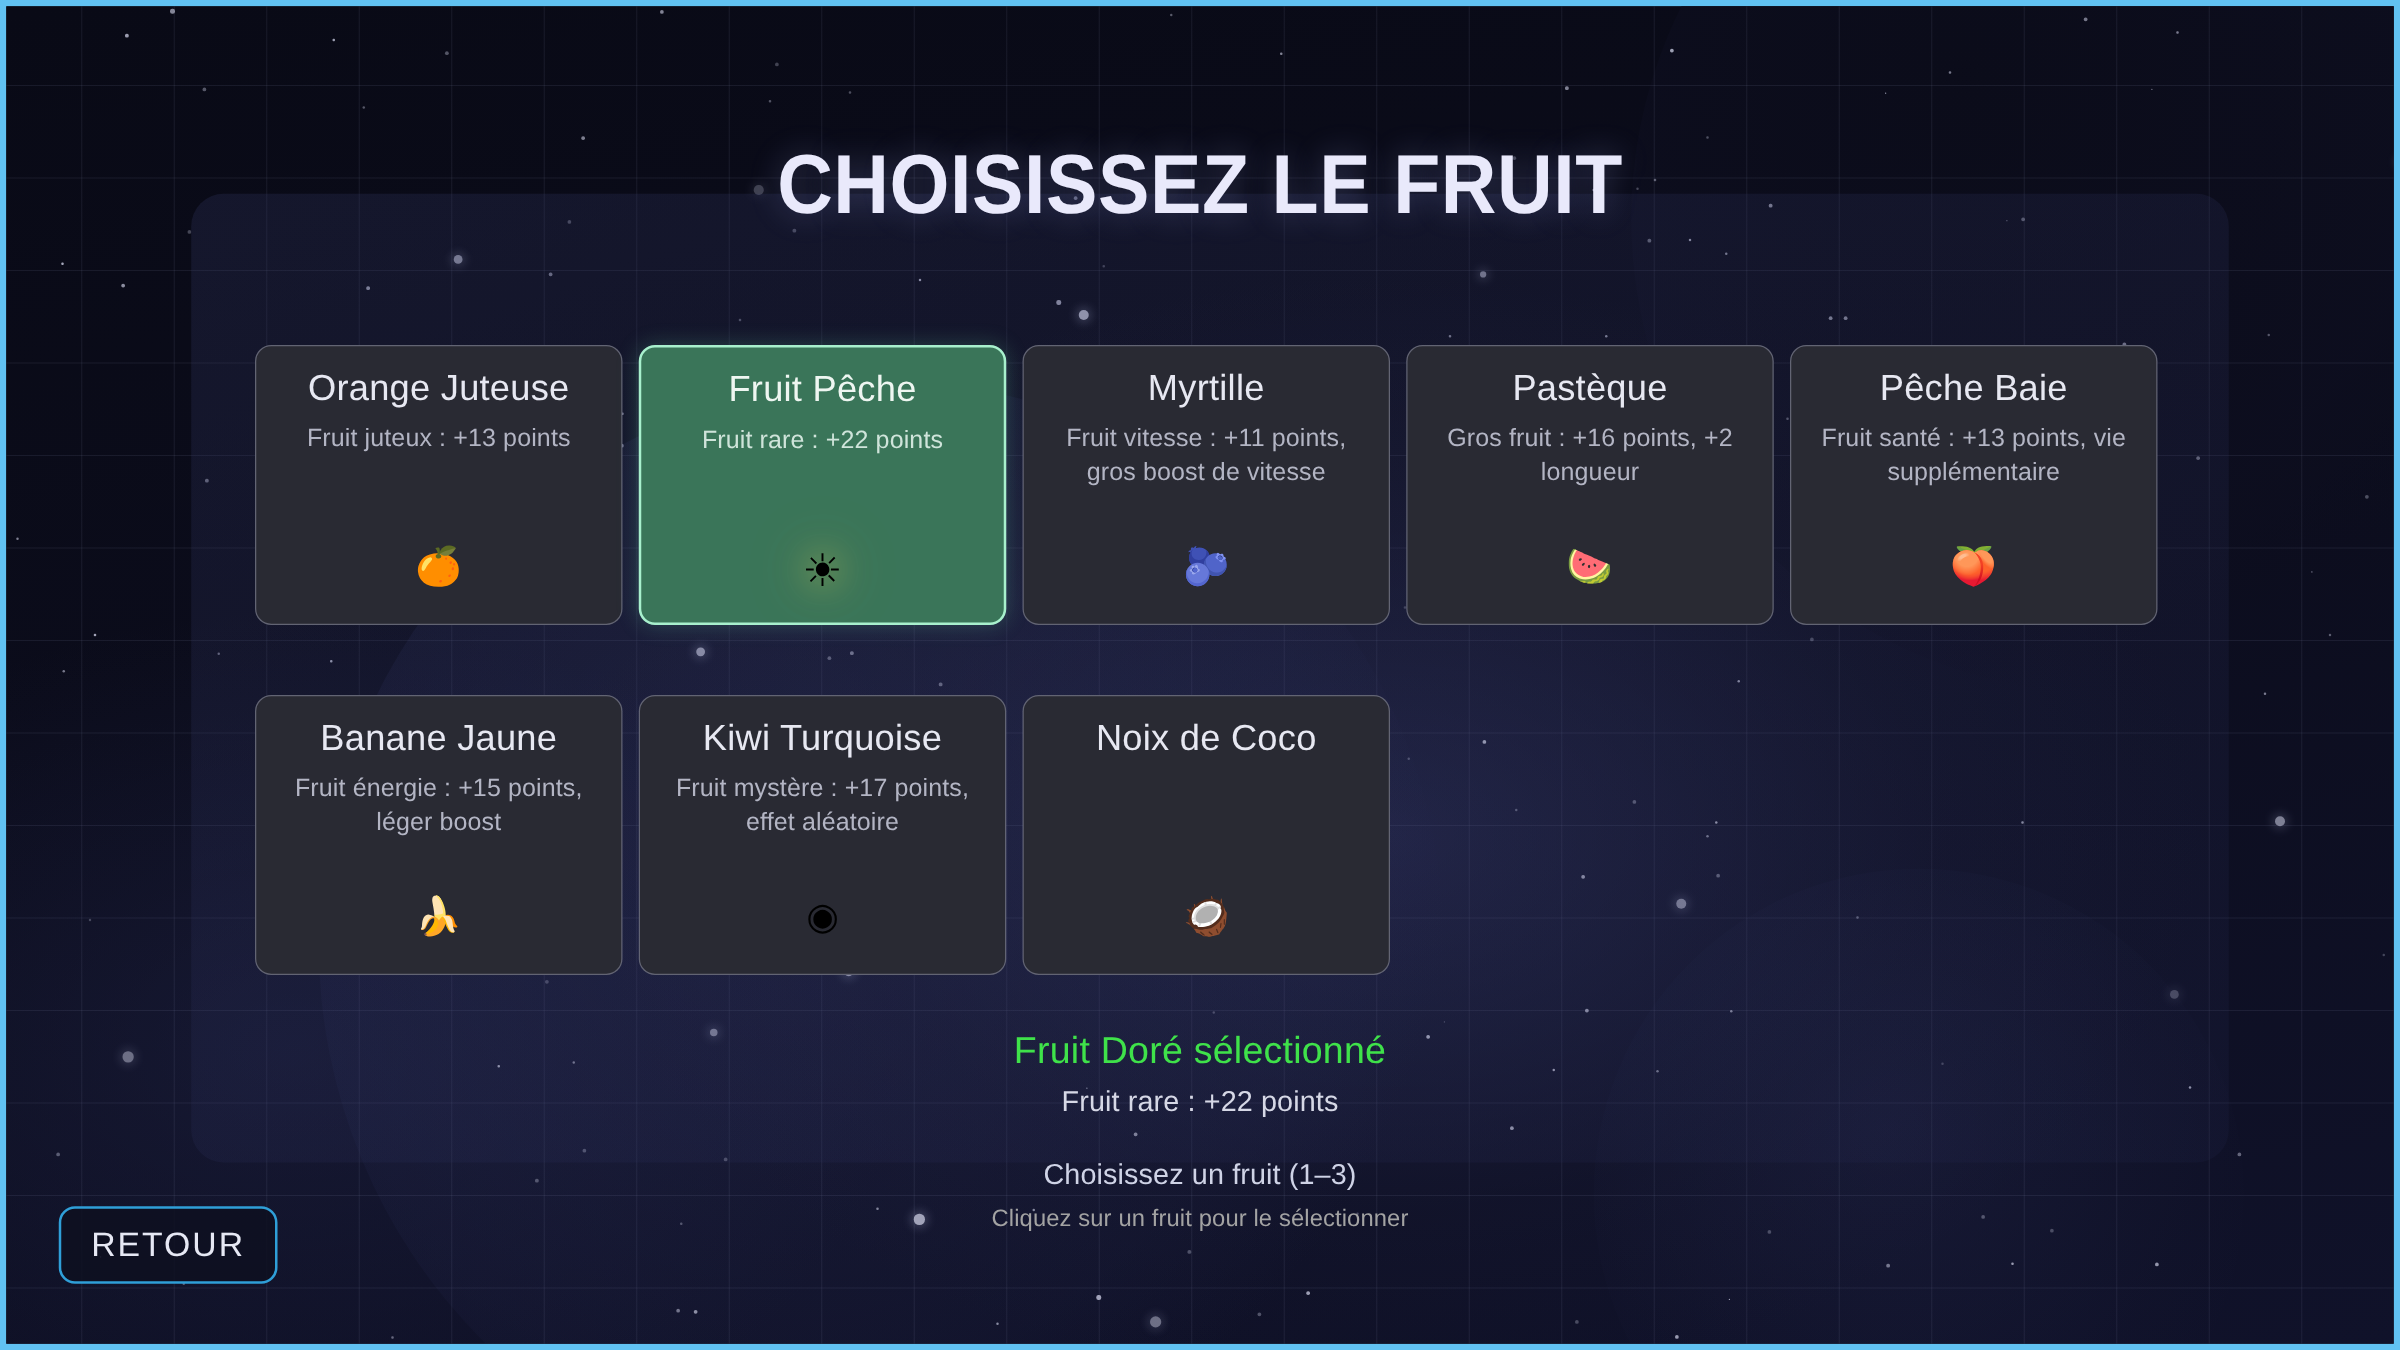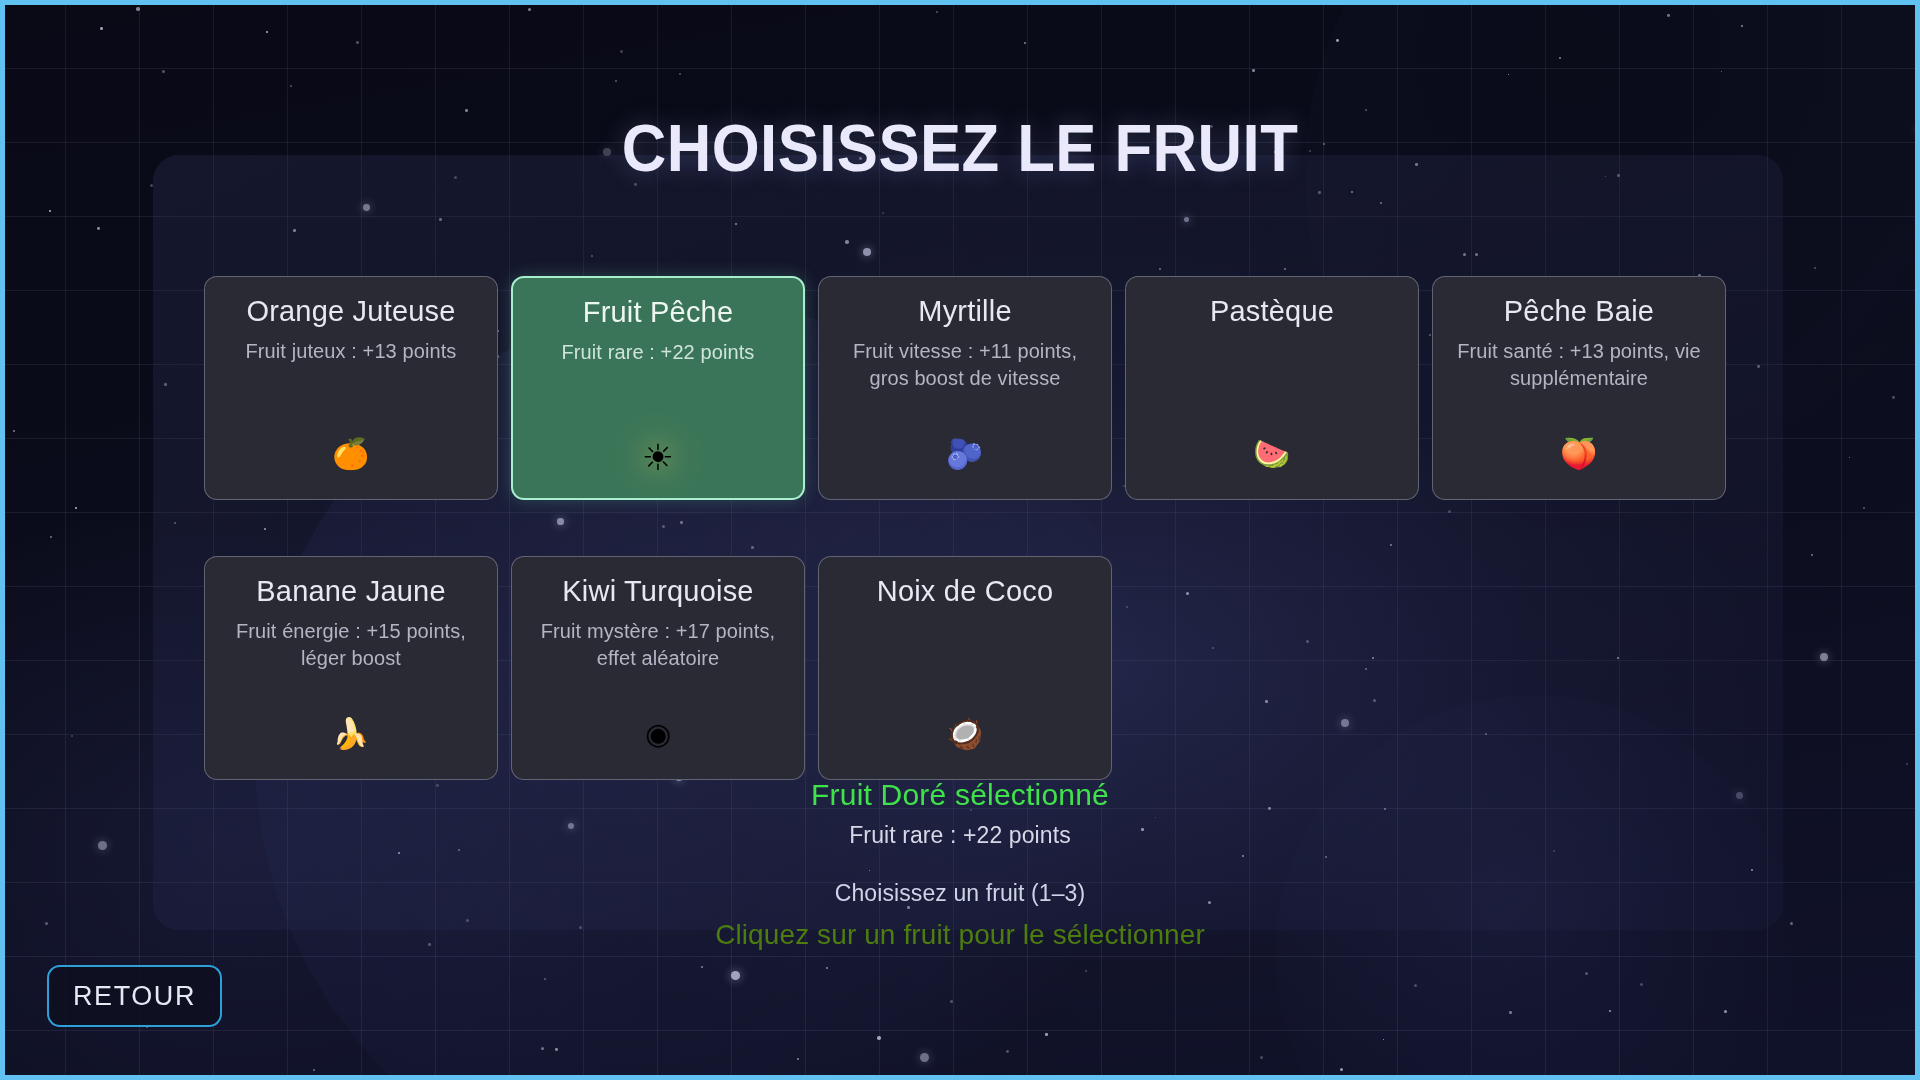--- a/index.html
+++ b/index.html
@@ -172,21 +172,21 @@
   .card.selected .card-emoji {
     font-size: 36px;
     bottom: 22px;
     filter: drop-shadow(0 0 14px rgba(255,225,90,.85)) drop-shadow(0 0 26px rgba(255,210,60,.45));
   }
 
   
   .status {
     position: absolute;
     left: 0; right: 0;
-    top: 772px;
+    top: 818px;
     text-align: center;
   }
   .status-selected {
     font-size: 30px;
     color: #3fe24a;
     letter-spacing: .2px;
     line-height: 1.2;
   }
   .status-detail {
     margin-top: 9px;
@@ -195,22 +195,22 @@
     letter-spacing: .1px;
   }
   .hint-primary {
     margin-top: 31px;
     font-size: 23px;
     color: #cfd3e6;
     letter-spacing: .1px;
   }
   .hint-secondary {
     margin-top: 12px;
-    font-size: 28px;
-    color: #4d7c0f;
+    font-size: 19px;
+    color: #a3a3a3;
     letter-spacing: .1px;
   }
 
   
   .back-btn {
     position: absolute;
     left: 42px;
     bottom: 48px;
     width: 175px;
     height: 62px;
@@ -444,20 +444,21 @@
         <div class="card-desc">Fruit rare : +22 points</div>
         <div class="card-emoji">☀</div>
       </div>
       <div class="card">
         <div class="card-name">Myrtille</div>
         <div class="card-desc">Fruit vitesse : +11 points, gros boost de vitesse</div>
         <div class="card-emoji">🫐</div>
       </div>
       <div class="card">
         <div class="card-name">Pastèque</div>
+        <div class="card-desc">Gros fruit : +16 points, +2 longueur</div>
         <div class="card-emoji">🍉</div>
       </div>
       <div class="card">
         <div class="card-name">Pêche Baie</div>
         <div class="card-desc">Fruit santé : +13 points, vie supplémentaire</div>
         <div class="card-emoji">🍑</div>
       </div>
       <div class="card">
         <div class="card-name">Banane Jaune</div>
         <div class="card-desc">Fruit énergie : +15 points, léger boost</div>

